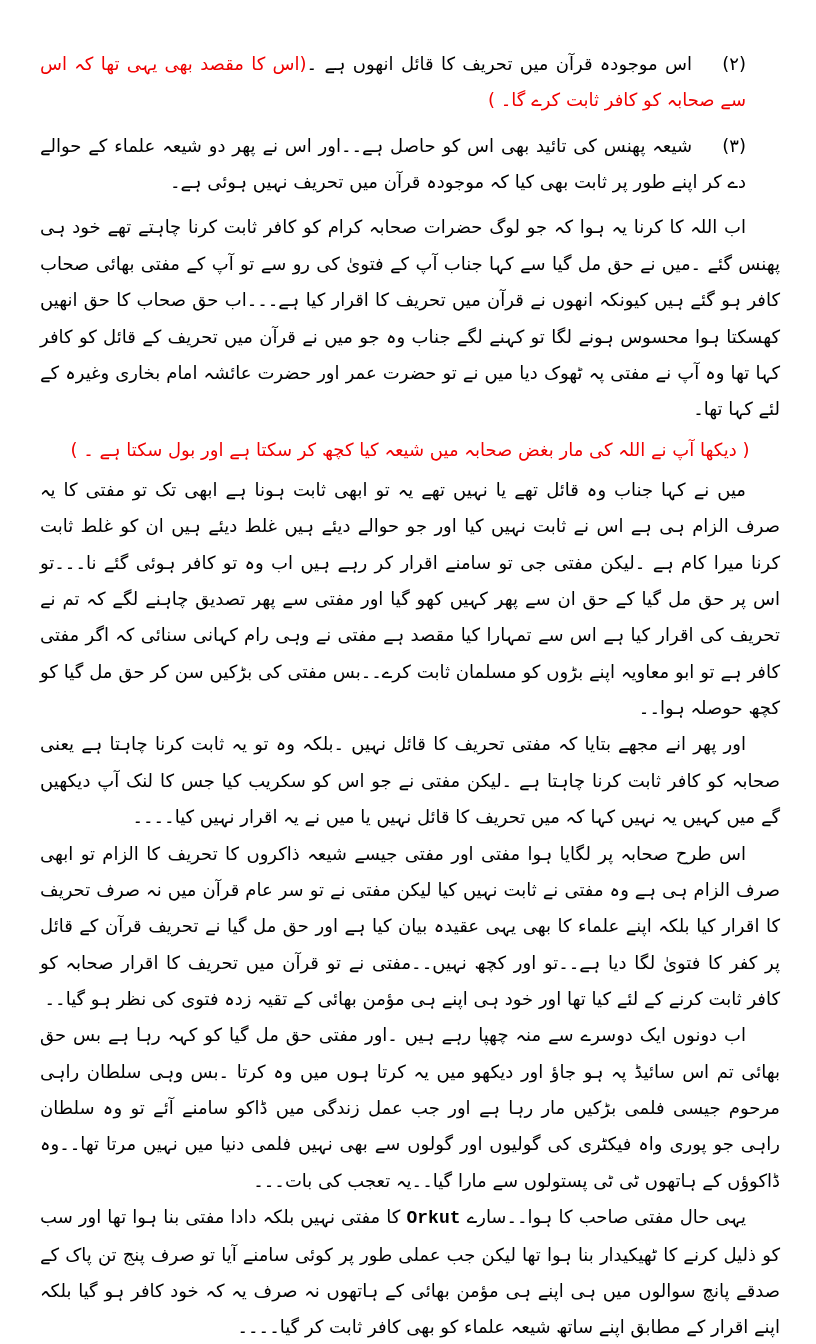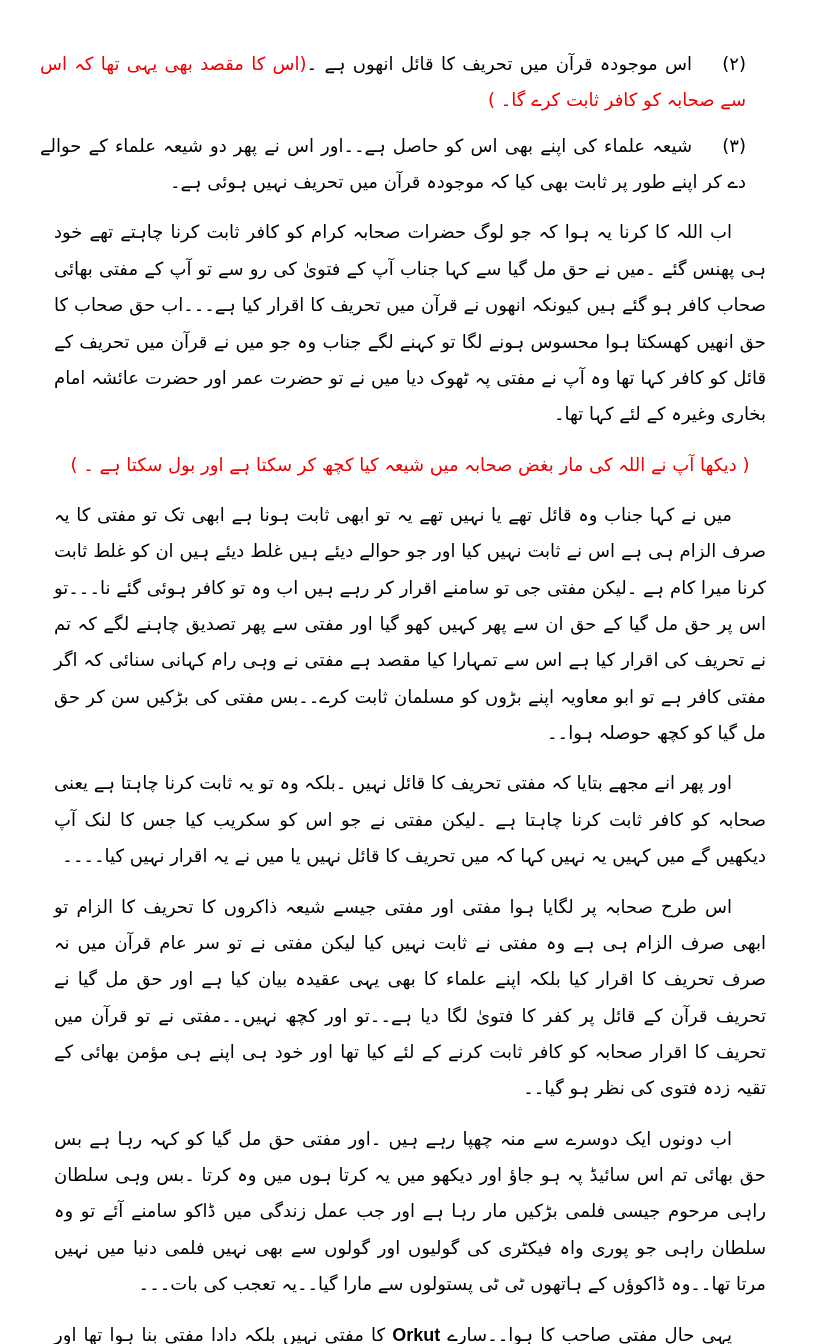--- a/index.html
+++ b/index.html
@@ -21,49 +21,49 @@
   
   .pt {
     padding-right: 34px;
     margin-bottom: 9px;
   }
   .pt-num {
     display: inline-block;
     min-width: 54px;
   }
   .para {
-    margin: 14px;
+    margin: 0;
     text-indent: 34px;
   }
   .center-line {
-    margin: 11px;
+    margin: 4px;
     text-align: center;
     text-align-last: center;
     text-indent: 0;
   }
   .red { color: #ee0000; }
   .latin-word {
     direction: ltr;
     unicode-bidi: embed;
-    font-family: Liberation Sans, sans-serif;
+    font-family: Liberation Mono, monospace;
     font-weight: bold;
   }
 </style>
 </head>
 <body>
 
 <div class="doc">
 
 
   <div class="pt">
     <span class="pt-num">(۲)</span><span>اس موجودہ قرآن میں تحریف کا قائل انھوں ہے ۔</span><span class="red">(اس کا مقصد بھی یہی تھا کہ اس سے صحابہ کو کافر ثابت کرے گا۔ )</span>
   </div>
 
   <div class="pt">
-    <span class="pt-num">(۳)</span><span>شیعہ علماء کی اپنے بھی اس کو حاصل ہے۔۔اور اس نے پھر دو شیعہ علماء کے حوالے دے کر اپنے طور پر ثابت بھی کیا کہ موجودہ قرآن میں تحریف نہیں ہوئی ہے۔</span>
+    <span class="pt-num">(۳)</span><span>شیعہ پھنس کی تائید بھی اس کو حاصل ہے۔۔اور اس نے پھر دو شیعہ علماء کے حوالے دے کر اپنے طور پر ثابت بھی کیا کہ موجودہ قرآن میں تحریف نہیں ہوئی ہے۔</span>
   </div>
 
   <p class="para">اب اللہ کا کرنا یہ ہوا کہ جو لوگ حضرات صحابہ کرام کو کافر ثابت کرنا چاہتے تھے خود ہی پھنس گئے ۔میں نے حق مل گیا سے کہا جناب آپ کے فتویٰ کی رو سے تو آپ کے مفتی بھائی صحاب کافر ہو گئے ہیں کیونکہ انھوں نے قرآن میں تحریف کا اقرار کیا ہے۔۔۔اب حق صحاب کا حق انھیں کھسکتا ہوا محسوس ہونے لگا تو کہنے لگے جناب وہ جو میں نے قرآن میں تحریف کے قائل کو کافر کہا تھا وہ آپ نے مفتی پہ ٹھوک دیا میں نے تو حضرت عمر اور حضرت عائشہ امام بخاری وغیرہ کے لئے کہا تھا۔</p>
 
   <p class="center-line red">( دیکھا آپ نے اللہ کی مار بغض صحابہ میں شیعہ کیا کچھ کر سکتا ہے اور بول سکتا ہے ۔ )</p>
 
   <p class="para">میں نے کہا جناب وہ قائل تھے یا نہیں تھے یہ تو ابھی ثابت ہونا ہے ابھی تک تو مفتی کا یہ صرف الزام ہی ہے اس نے ثابت نہیں کیا اور جو حوالے دیئے ہیں غلط دیئے ہیں ان کو غلط ثابت کرنا میرا کام ہے ۔لیکن مفتی جی تو سامنے اقرار کر رہے ہیں اب وہ تو کافر ہوئی گئے نا۔۔۔تو اس پر حق مل گیا کے حق ان سے پھر کہیں کھو گیا اور مفتی سے پھر تصدیق چاہنے لگے کہ تم نے تحریف کی اقرار کیا ہے اس سے تمہارا کیا مقصد ہے مفتی نے وہی رام کہانی سنائی کہ اگر مفتی کافر ہے تو ابو معاویہ اپنے بڑوں کو مسلمان ثابت کرے۔۔بس مفتی کی بڑکیں سن کر حق مل گیا کو کچھ حوصلہ ہوا۔۔</p>
 
   <p class="para">اور پھر انے مجھے بتایا کہ مفتی تحریف کا قائل نہیں ۔بلکہ وہ تو یہ ثابت کرنا چاہتا ہے یعنی صحابہ کو کافر ثابت کرنا چاہتا ہے ۔لیکن مفتی نے جو اس کو سکریب کیا جس کا لنک آپ دیکھیں گے میں کہیں یہ نہیں کہا کہ میں تحریف کا قائل نہیں یا میں نے یہ اقرار نہیں کیا۔۔۔۔</p>
 

